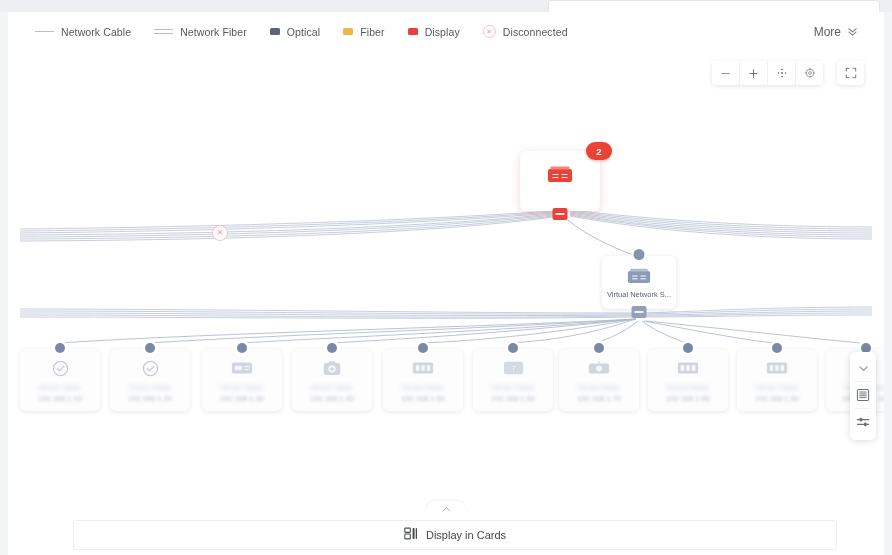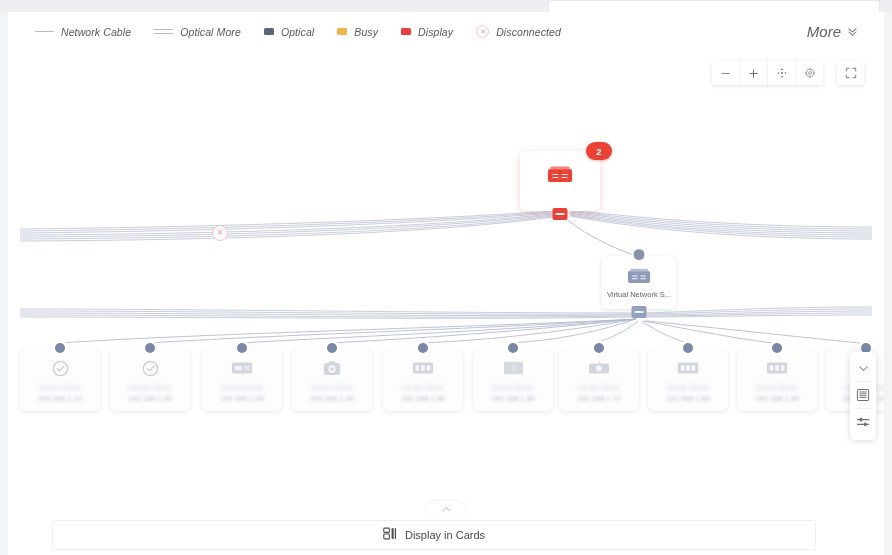--- a/index.html
+++ b/index.html
@@ -23,21 +23,20 @@
     background:#ffffff;border:1px solid #e4e6ea;border-bottom:none;
     border-top-left-radius:3px;border-top-right-radius:3px;
   }
 
   
   .legend-bar{
     position:absolute;left:8px;top:12px;width:876px;height:39px;
     background:#ffffff;
     display:flex;align-items:center;
     border-bottom:1px solid #f0f1f3;
-    font-style:italic;
   }
   .legend-items{
     display:flex;align-items:center;gap:23px;margin-left:27px;
   }
   .legend-item{display:flex;align-items:center;gap:7px;}
   .legend-label{font-size:10.5px;color:#55585e;white-space:nowrap;letter-spacing:.1px;}
   .sw{display:inline-block;position:relative;}
   .sw-line{width:19px;height:7px;}
   .sw-line i{display:block;position:absolute;left:0;width:19px;height:1px;background:#b9bcc3;top:3px;}
   .sw-fiber{width:19px;height:7px;}
@@ -48,21 +47,21 @@
   .sw-circ{
     width:11px;height:11px;border-radius:50%;
     border:1px solid #f6c3cc;color:#f199a8;
     display:flex;align-items:center;justify-content:center;
     font-size:7px;line-height:1;
   }
   .legend-more{
     margin-left:auto;margin-right:26px;
     display:flex;align-items:center;gap:6px;cursor:pointer;
   }
-  .legend-more .txt{font-size:15px;color:#5b5e64;}
+  .legend-more .txt{font-size:12px;color:#5b5e64;}
   .legend-more svg{display:block;}
 
   
   .canvas{
     position:absolute;left:8px;top:51px;width:876px;height:459px;
     background:#ffffff;
     overflow:hidden;
   }
 
   
@@ -197,21 +196,21 @@
   }
   .collapse-tab{
     position:absolute;left:50%;transform:translateX(-50%);top:-9px;
     width:40px;height:14px;background:#ffffff;
     border-top-left-radius:9px;border-top-right-radius:9px;
     box-shadow:0 -1px 3px rgba(30,40,70,.07);
     display:flex;align-items:flex-end;justify-content:center;
     padding-bottom:2px;box-sizing:border-box;cursor:pointer;
   }
   .display-bar{
-    position:absolute;left:44px;top:10px;width:762px;height:28px;
+    position:absolute;left:65px;top:10px;width:762px;height:28px;
     background:#ffffff;border:1px solid #edeef1;border-radius:3px;
     display:flex;align-items:center;justify-content:center;gap:8px;
     cursor:pointer;
   }
   .display-bar .txt{font-size:11px;color:#44474d;}
 </style>
 </head>
 <body>
 
 <div class="app">
@@ -228,31 +227,31 @@
             <i></i>
           </span>
         <span class="legend-label">Network Cable</span>
       </div>
 
       <div class="legend-item">
         <span class="sw sw-fiber">
             <i class="a"></i>
             <i class="b"></i>
           </span>
-        <span class="legend-label">Optical More</span>
+        <span class="legend-label">Network Fiber</span>
       </div>
 
       <div class="legend-item">
         <span class="sw sw-box" style="background:#5b6478"></span>
         <span class="legend-label">Optical</span>
       </div>
 
       <div class="legend-item">
         <span class="sw sw-box" style="background:#f0b54a"></span>
-        <span class="legend-label">Busy</span>
+        <span class="legend-label">Fiber</span>
       </div>
 
       <div class="legend-item">
         <span class="sw sw-box" style="background:#ea3d3d"></span>
         <span class="legend-label">Display</span>
       </div>
 
       <div class="legend-item">
         <span class="sw-circ">✕</span>
         <span class="legend-label">Disconnected</span>

